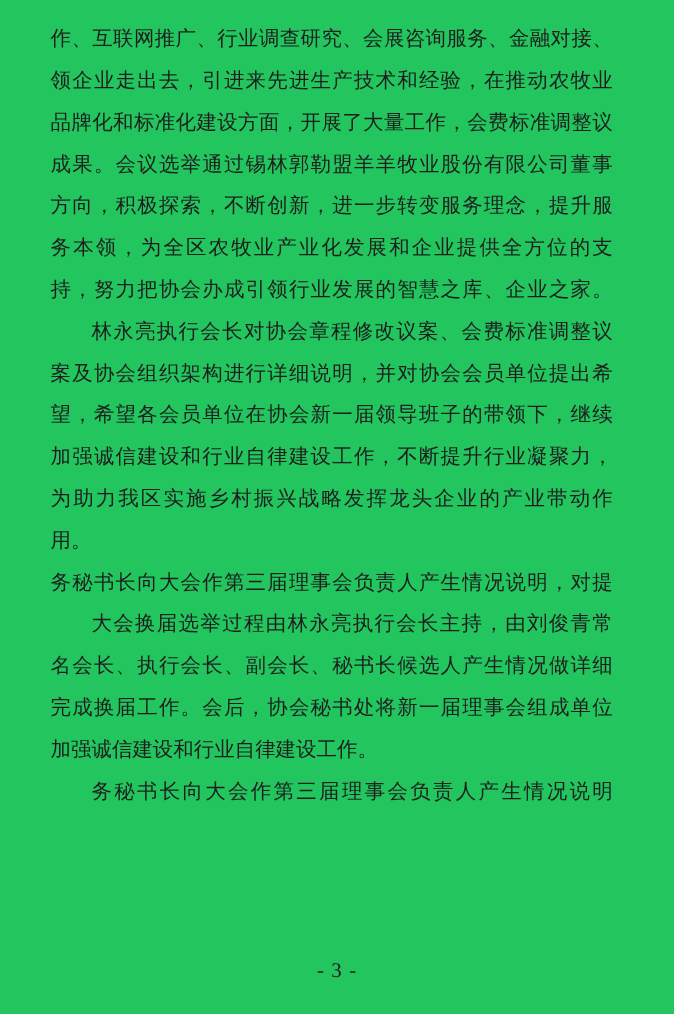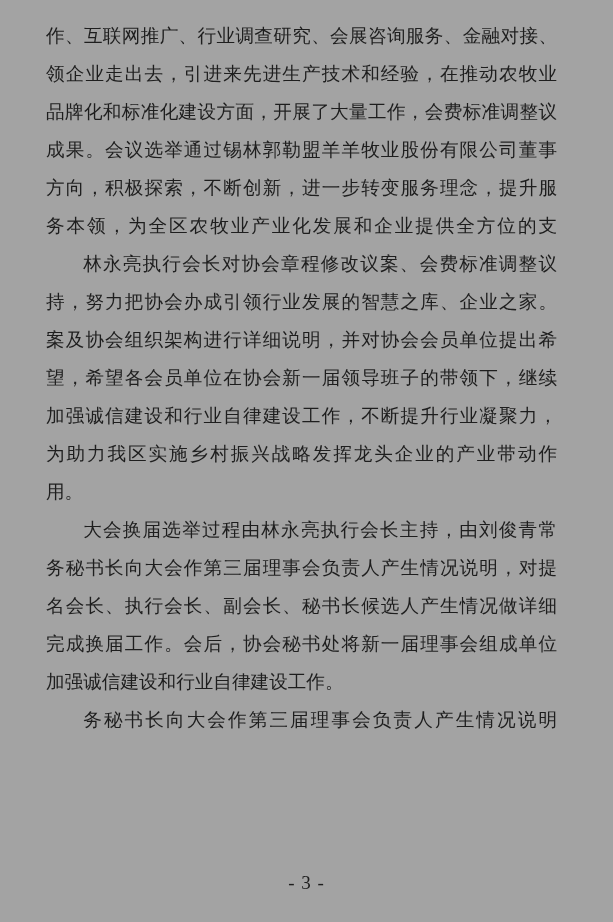--- a/index.html
+++ b/index.html
@@ -9,21 +9,21 @@
     font-family: "Liberation Serif", "DejaVu Serif", serif;
   }
   body {
     position: relative;
     background: #fcfcfa;
     overflow: hidden;
   }
   .doc-page {
     position: absolute;
     inset: 0;
-    background: #a3a3a3;
+    background: #22c55e;
   }
   .doc-body {
     position: absolute;
     left: 46px;
     top: 17px;
     width: 511px;
     color: #1e1e1e;
   }
   .line {
     height: 38px;
@@ -57,28 +57,28 @@
 <body>
 
 <div class="doc-page">
   <div class="doc-body">
       <div class="line">作、互联网推广、行业调查研究、会展咨询服务、金融对接、</div>
       <div class="line">领企业走出去，引进来先进生产技术和经验，在推动农牧业</div>
       <div class="line">品牌化和标准化建设方面，开展了大量工作，会费标准调整议</div>
       <div class="line">成果。会议选举通过锡林郭勒盟羊羊牧业股份有限公司董事</div>
       <div class="line">方向，积极探索，不断创新，进一步转变服务理念，提升服</div>
       <div class="line">务本领，为全区农牧业产业化发展和企业提供全方位的支</div>
+      <div class="line">持，努力把协会办成引领行业发展的智慧之库、企业之家。</div>
       <div class="line indent">林永亮执行会长对协会章程修改议案、会费标准调整议</div>
-      <div class="line">持，努力把协会办成引领行业发展的智慧之库、企业之家。</div>
       <div class="line">案及协会组织架构进行详细说明，并对协会会员单位提出希</div>
       <div class="line">望，希望各会员单位在协会新一届领导班子的带领下，继续</div>
       <div class="line">加强诚信建设和行业自律建设工作，不断提升行业凝聚力，</div>
       <div class="line">为助力我区实施乡村振兴战略发挥龙头企业的产业带动作</div>
       <div class="line no-just">用。</div>
+      <div class="line">务秘书长向大会作第三届理事会负责人产生情况说明，对提</div>
       <div class="line indent">大会换届选举过程由林永亮执行会长主持，由刘俊青常</div>
-      <div class="line">务秘书长向大会作第三届理事会负责人产生情况说明，对提</div>
       <div class="line">名会长、执行会长、副会长、秘书长候选人产生情况做详细</div>
       <div class="line">完成换届工作。会后，协会秘书处将新一届理事会组成单位</div>
       <div class="line no-just">加强诚信建设和行业自律建设工作。</div>
       <div class="line indent">务秘书长向大会作第三届理事会负责人产生情况说明</div>
     </div>
   <div class="doc-footer">- 3 -</div>
 </div>
 
 </body></html>

